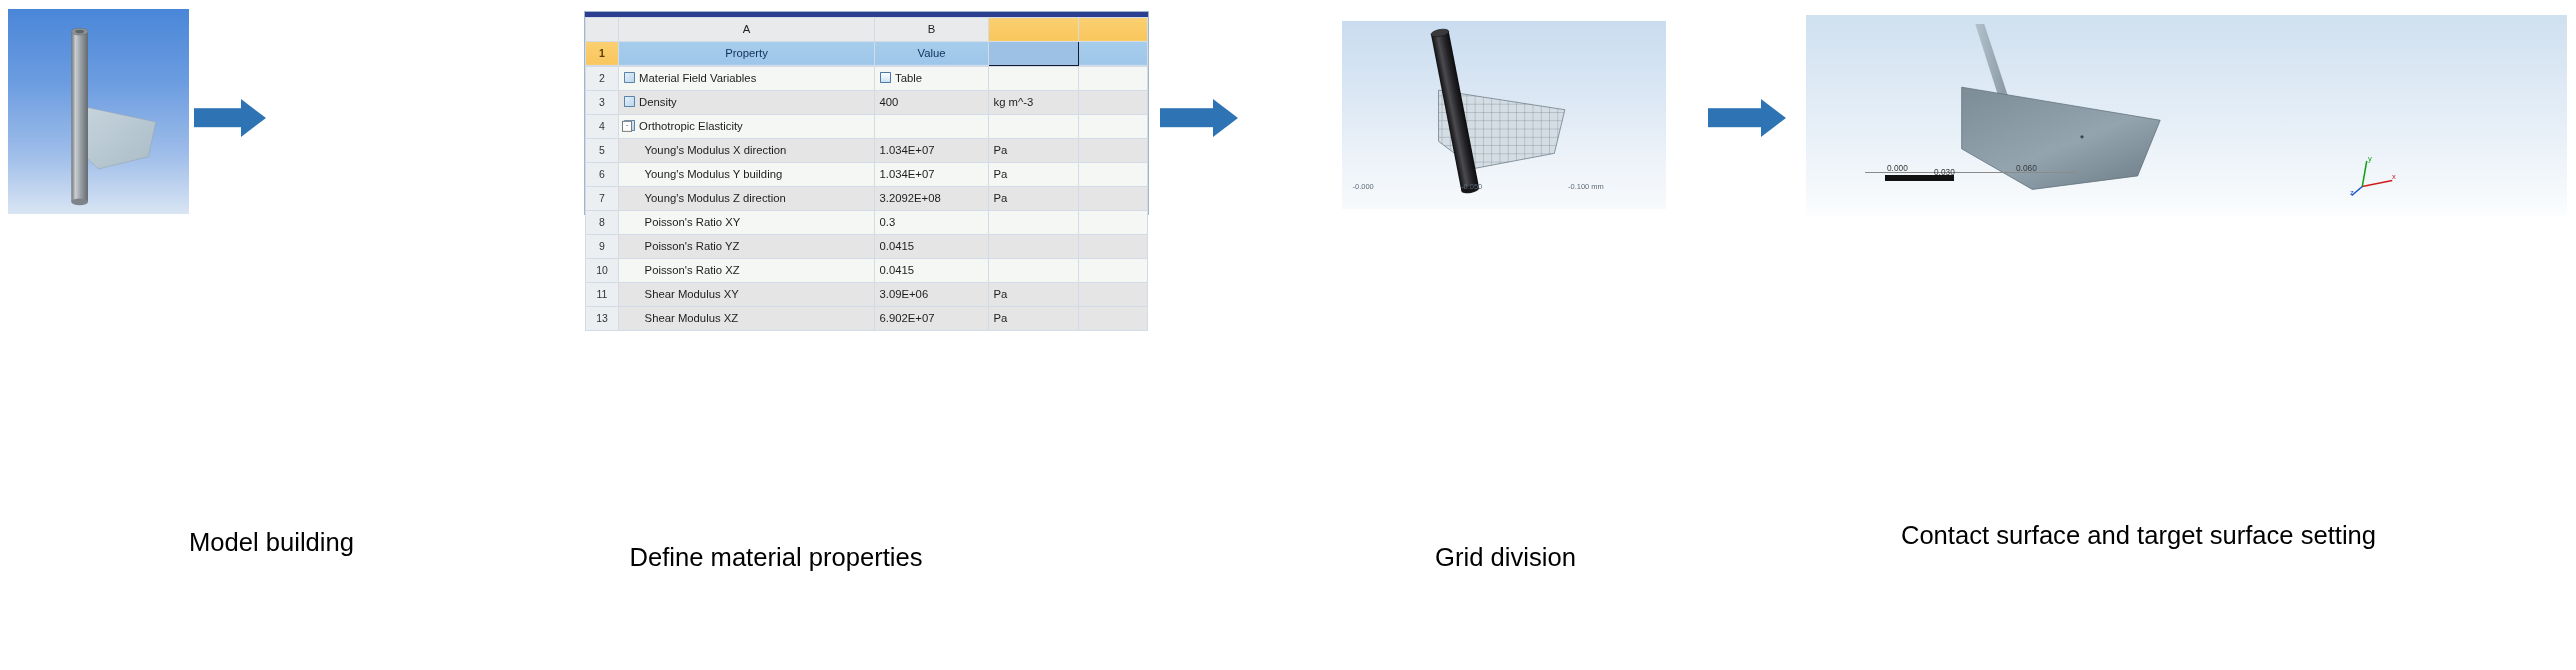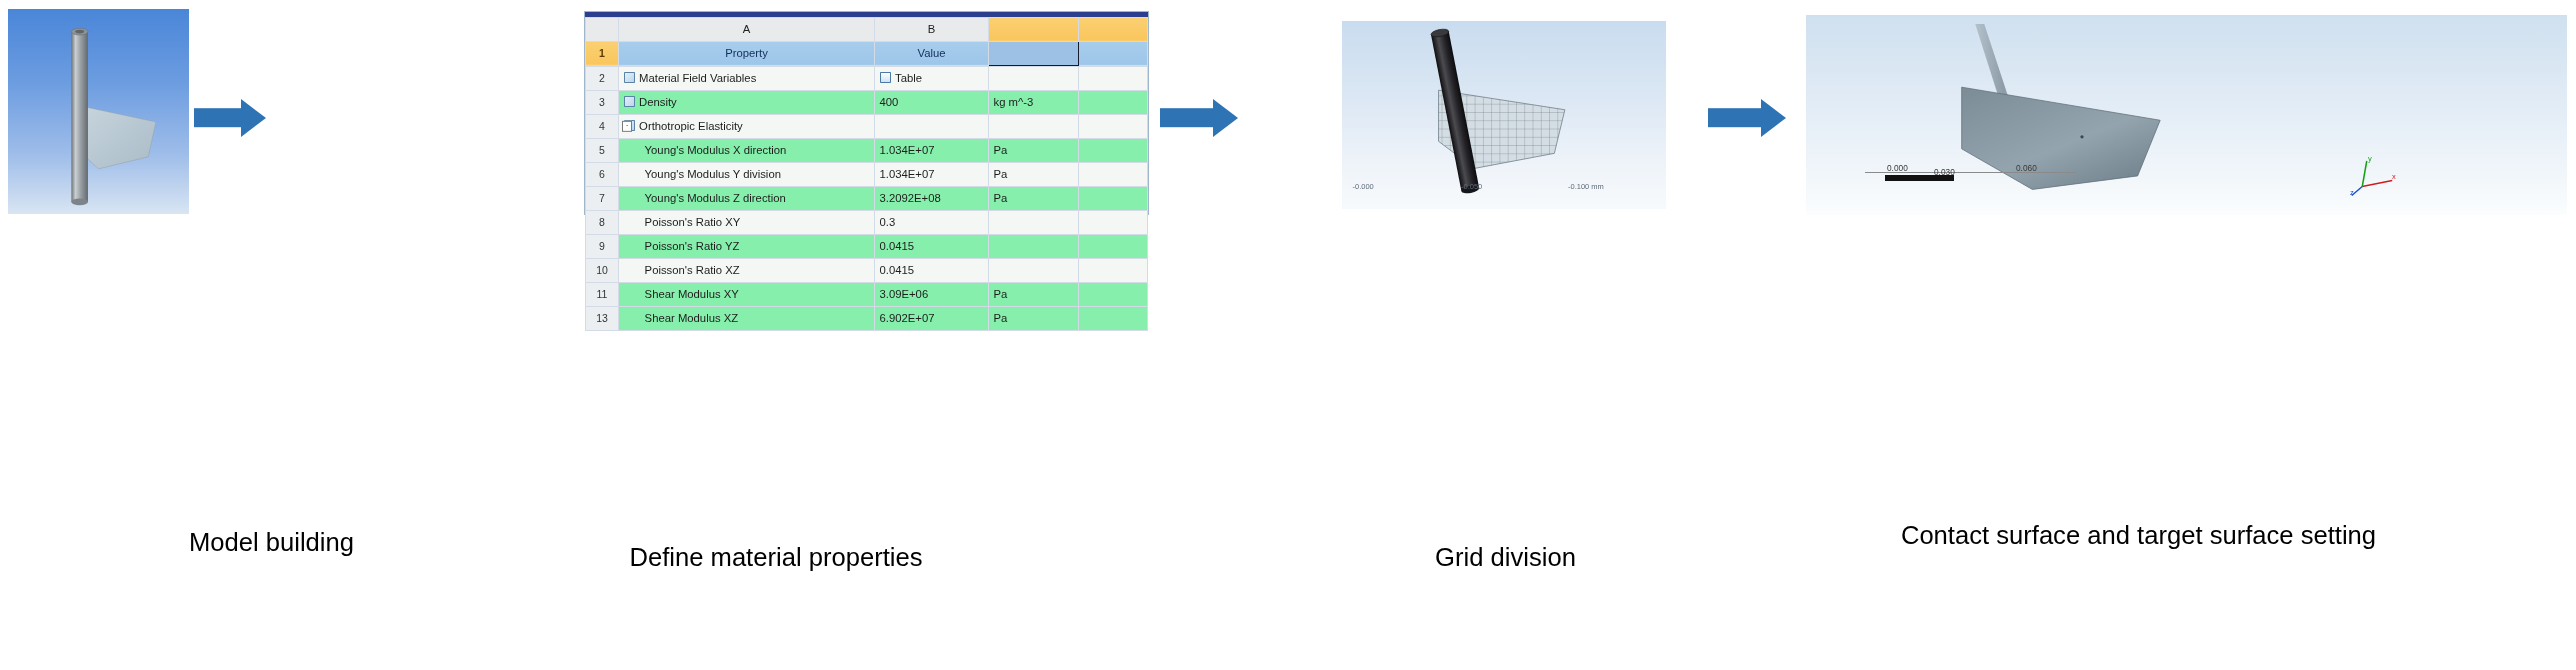--- a/index.html
+++ b/index.html
@@ -39,21 +39,21 @@
   .row-head td.col-rownum{background:linear-gradient(180deg,#fbd072 0%,#f9c65c 100%);color:#5a3a00;font-weight:bold;}
   .row-head td.sel{background:#9dc1e4;border:1.5px solid #1a1a2e;}
   .prop-cell{padding-left:19.6px;position:relative;}
   .prop-cell.child{padding-left:25.6px;}
   .ic{display:inline-block;width:9.8px;height:9.8px;margin-right:3.8px;vertical-align:-1.5px;
       border:0.8px solid #5b83a8;background:linear-gradient(135deg,#e4f0fa 0%,#bcd6ec 100%);border-radius:0.8px;}
   .ic.tbl{border:0.8px solid #4a7aa8;background:linear-gradient(180deg,#ffffff 0%,#cfe2f3 100%);}
   .expander{position:absolute;left:3px;top:50%;transform:translateY(-50%);width:8.3px;height:8.3px;
       border:0.8px solid #7a7a7a;background:#fff;font-size:6.8px;line-height:6.8px;text-align:center;color:#333;}
   .zebra td{background:#f4f7f4;}
-  .zebra2 td{background:#86efac;}
+  .zebra2 td{background:#e5e5e5;}
   .zebra td.col-rownum,.zebra2 td.col-rownum{background:#eceff1;}
   .val{padding-left:6px;}
 
   
   .caption{position:absolute;text-align:center;color:#000000;font-size:25.6px;line-height:1.22;}
 
   
   .scalebar{position:absolute;font-size:8.3px;color:#3a3a3a;}
   .scalebar .line{position:absolute;left:0;top:9px;height:0.8px;background:#8a8a8a;width:100%;}
   .scalebar .filled{position:absolute;left:19.6px;top:12px;height:6px;background:#111;width:69px;}
@@ -162,21 +162,21 @@
             </tr>
             <tr class="zebra2">
               <td class="col-rownum">5</td>
               <td class="prop-cell child"><span>Young's Modulus X direction</span></td>
               <td class="val"><span>1.034E+07</span></td>
               <td>Pa</td>
               <td></td>
             </tr>
             <tr class="zebra">
               <td class="col-rownum">6</td>
-              <td class="prop-cell child"><span>Young's Modulus Y division</span></td>
+              <td class="prop-cell child"><span>Young's Modulus Y building</span></td>
               <td class="val"><span>1.034E+07</span></td>
               <td>Pa</td>
               <td></td>
             </tr>
             <tr class="zebra2">
               <td class="col-rownum">7</td>
               <td class="prop-cell child"><span>Young's Modulus Z direction</span></td>
               <td class="val"><span>3.2092E+08</span></td>
               <td>Pa</td>
               <td></td>

